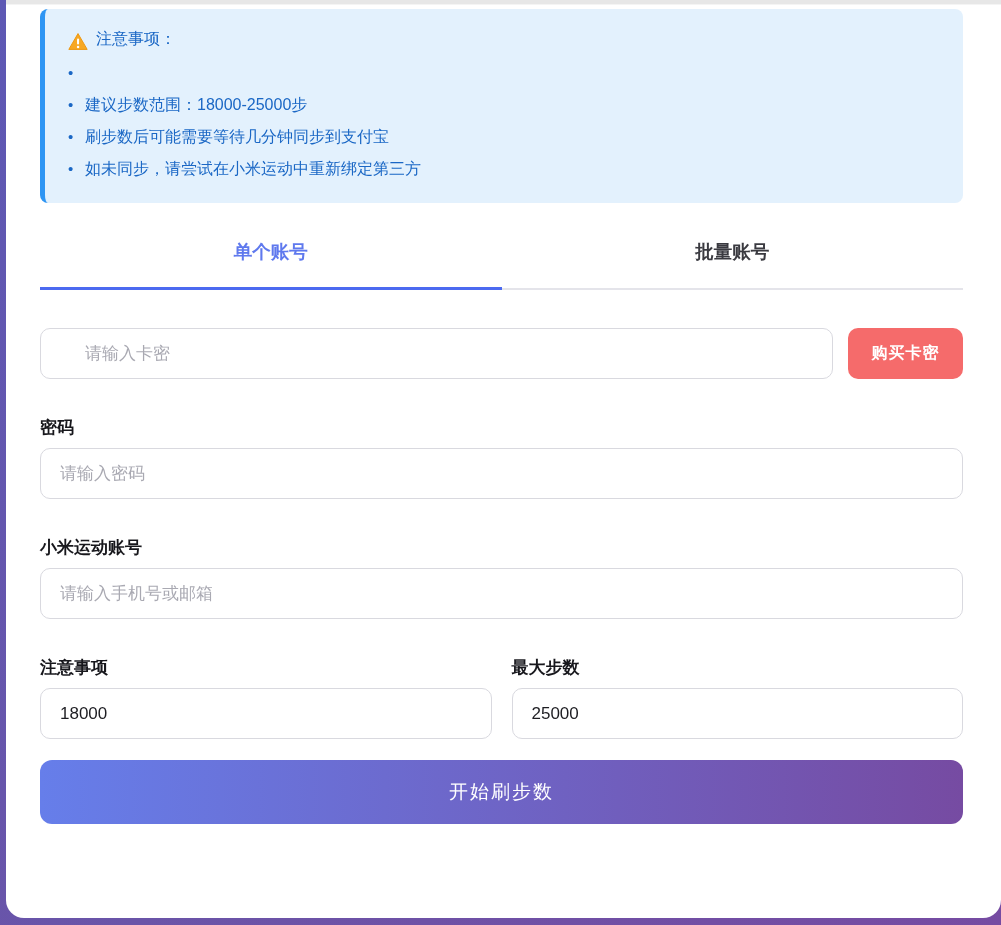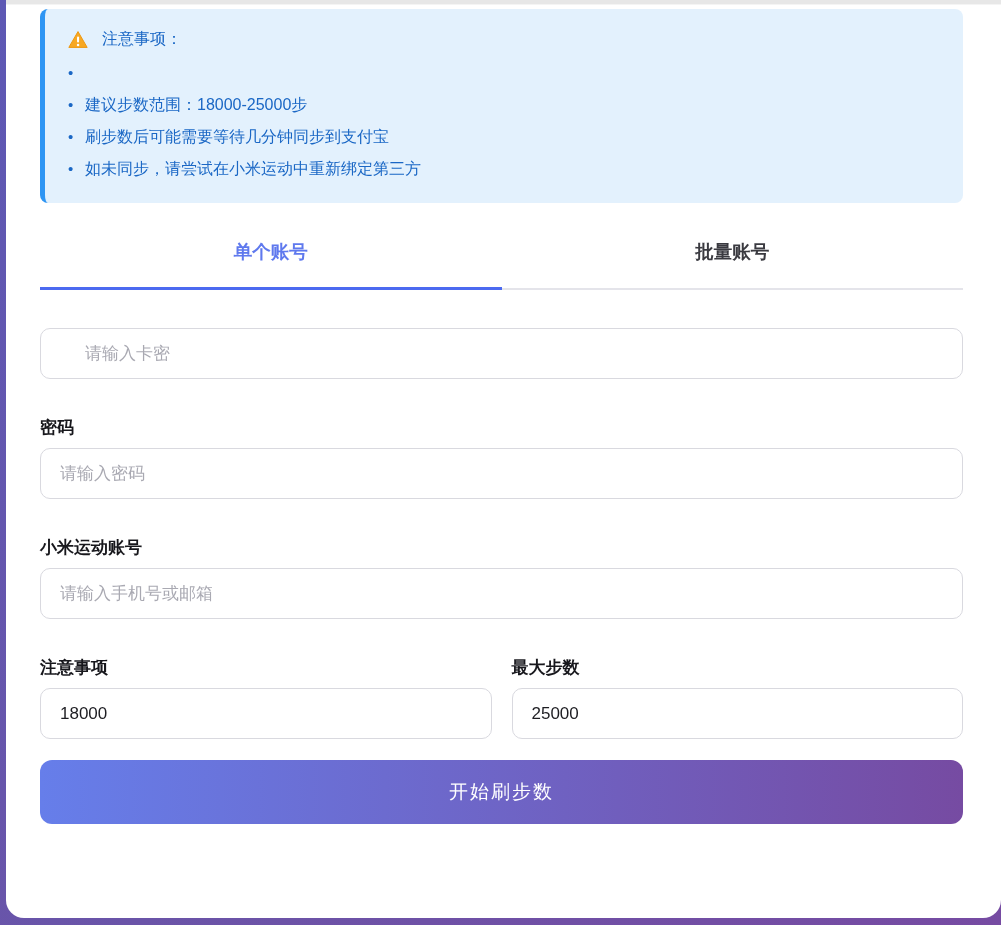--- a/index.html
+++ b/index.html
@@ -13,21 +13,21 @@
     background:#ffffff; border-radius:0 0 18px 18px; overflow:hidden;
   }
   .top-strip { height:5px; background:#e7e7e7; border-bottom:1px solid #f4f4f4; }
   .content { padding:0 38px 0 34px; }
 
   
   .notice {
     margin-top:4px; background:#e3f1fd; border-left:5px solid #2e95f3;
     border-radius:8px; padding:18px 20px 18px 23px; color:#1a67c5;
   }
-  .notice-title { display:flex; align-items:center; gap:14px; font-size:16px; line-height:24px; }
+  .notice-title { display:flex; align-items:flex-end; gap:8px; font-size:16px; line-height:24px; }
   .notice-title svg { flex:0 0 auto; display:block; }
   .notice-item { font-size:16px; line-height:32px; display:flex; }
   .notice-item .bullet { width:17px; flex:0 0 auto; font-size:15px; }
   .notice-items { margin-top:6px; }
 
   
   .tab-bar { display:flex; margin-top:36px; }
   .tab { flex:1; text-align:center; font-size:18.5px; font-weight:bold; cursor:pointer; }
   .tab.active  { color:#5f79ee; border-bottom:3px solid #4c6af0; }
   .tab.inactive{ color:#3a3a40; border-bottom:2px solid #e4e4ea; padding-bottom:24px; }
@@ -95,20 +95,21 @@
     </div>
 
     <div class="tab-bar">
       <div class="tab active">单个账号</div>
       <div class="tab inactive">批量账号</div>
     </div>
 
     <div class="group">
       <div class="row">
         <input class="f-input" type="text" placeholder="请输入卡密" style="">
+        <button class="buy-btn">购买卡密</button>
       </div>
     </div>
 
     <div class="group">
       <div class="f-label">密码</div>
       <input class="f-input" type="text" placeholder="请输入密码" style="">
     </div>
 
     <div class="group">
       <div class="f-label">小米运动账号</div>

